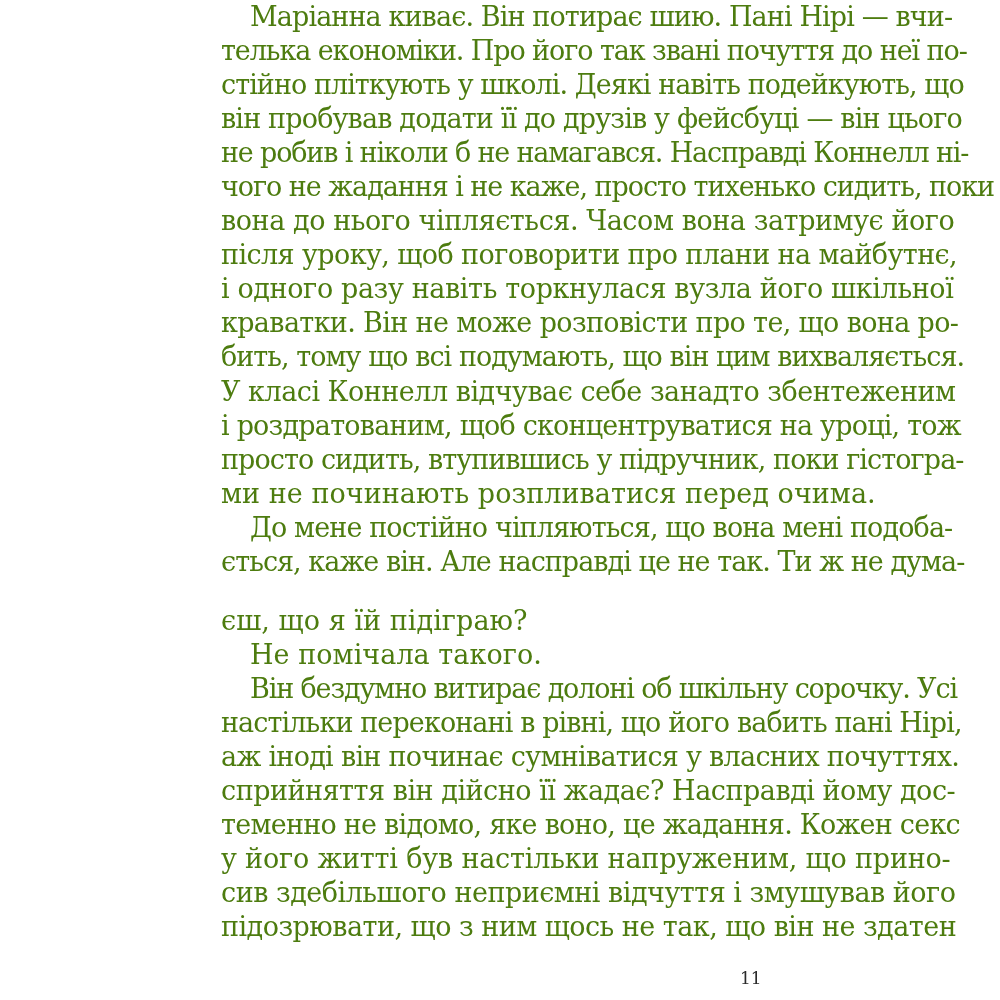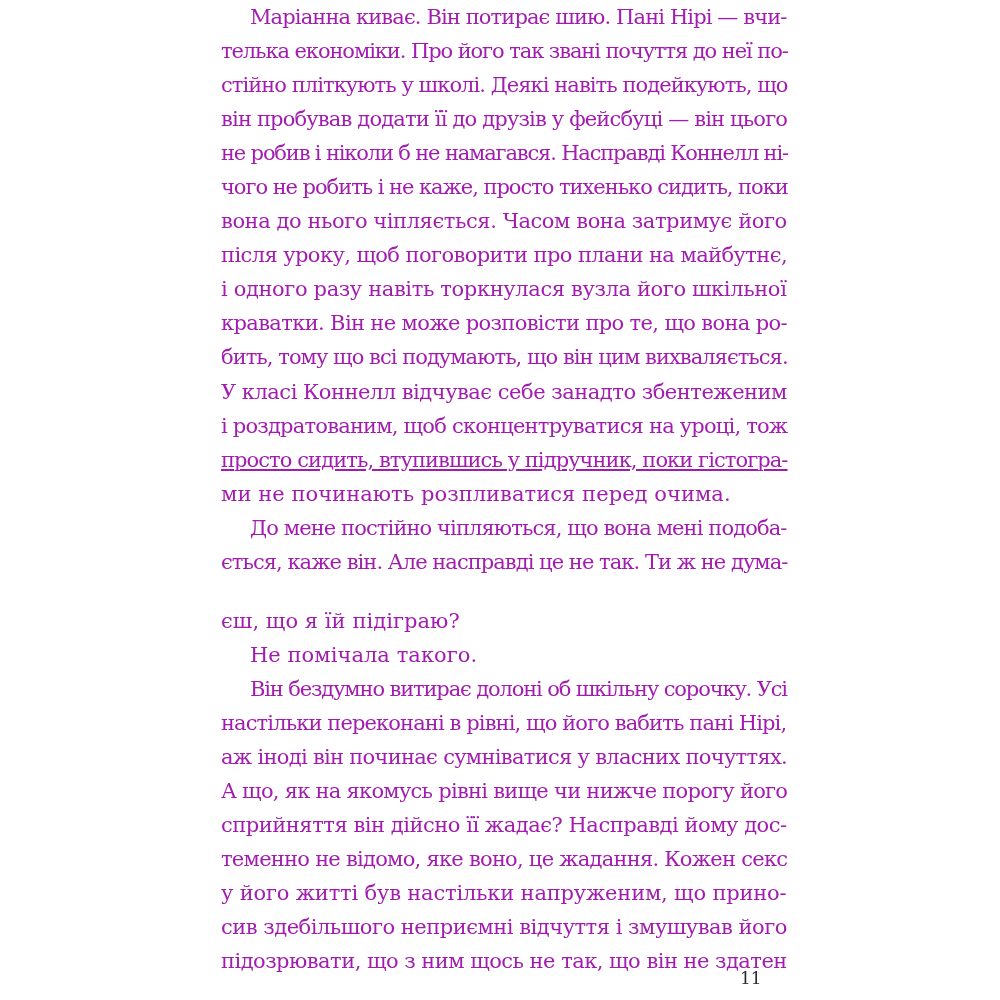--- a/index.html
+++ b/index.html
@@ -3,23 +3,23 @@
 <meta charset="utf-8">
 <style>
   html, body { margin: 0; padding: 0; background: #ffffff; }
   body { width: 1000px; height: 1000px; position: relative; overflow: hidden; }
   .page {
     position: absolute;
     left: 221px;
     top: 0px;
     width: 548px;
     font-family: "DejaVu Serif", "Liberation Serif", serif;
-    font-size: 21px;
+    font-size: 27px;
     line-height: 34.05px;
-    color: #a21caf;
+    color: #4d7c0f;
     letter-spacing: 0.05px;
   }
   .line {
     display: block;
     white-space: nowrap;
     text-align: justify;
     text-align-last: justify;
     height: 34.05px;
   }
   .line.indent { padding-left: 29px; }
@@ -38,47 +38,46 @@
 <body>
 
 <div class="page">
 
   <div>
     <span class="line indent" style="white-space: nowrap; letter-spacing: -0.88px;">Маріанна киває. Він потирає шию. Пані Нірі — вчи-</span>
     <span class="line" style="white-space: nowrap; letter-spacing: -1.087px;">телька економіки. Про його так звані почуття до неї по-</span>
     <span class="line" style="white-space: nowrap; letter-spacing: -0.946px;">стійно пліткують у школі. Деякі навіть подейкують, що</span>
     <span class="line" style="white-space: nowrap; letter-spacing: -0.831px;">він пробував додати її до друзів у фейсбуці — він цього</span>
     <span class="line" style="white-space: nowrap; letter-spacing: -1.163px;">не робив і ніколи б не намагався. Насправді Коннелл ні-</span>
-    <span class="line" style="white-space: nowrap; letter-spacing: -1.043px;">чого не робить і не каже, просто тихенько сидить, поки</span>
+    <span class="line" style="white-space: nowrap; letter-spacing: -1.043px;">чого не жадання і не каже, просто тихенько сидить, поки</span>
     <span class="line" style="white-space: nowrap; letter-spacing: -0.424px;">вона до нього чіпляється. Часом вона затримує його</span>
     <span class="line" style="white-space: nowrap; letter-spacing: -0.587px;">після уроку, щоб поговорити про плани на майбутнє,</span>
     <span class="line" style="white-space: nowrap; letter-spacing: -0.373px;">і одного разу навіть торкнулася вузла його шкільної</span>
     <span class="line" style="white-space: nowrap; letter-spacing: -0.643px;">краватки. Він не може розповісти про те, що вона ро-</span>
     <span class="line" style="white-space: nowrap; letter-spacing: -0.962px;">бить, тому що всі подумають, що він цим вихваляється.</span>
     <span class="line" style="white-space: nowrap; letter-spacing: -0.493px;">У класі Коннелл відчуває себе занадто збентеженим</span>
     <span class="line" style="white-space: nowrap; letter-spacing: -0.794px;">і роздратованим, щоб сконцентруватися на уроці, тож</span>
-    <span class="line" style="white-space: nowrap; letter-spacing: -0.932px; text-decoration: underline;">просто сидить, втупившись у підручник, поки гістогра-</span>
+    <span class="line" style="white-space: nowrap; letter-spacing: -0.932px;">просто сидить, втупившись у підручник, поки гістогра-</span>
     <span class="line last" style="white-space: nowrap;">ми не починають розпливатися перед очима.</span>
   </div>
 
   <div>
     <span class="line indent" style="white-space: nowrap; letter-spacing: -0.893px;">До мене постійно чіпляються, що вона мені подоба-</span>
     <span class="line" style="white-space: nowrap; letter-spacing: -0.959px;">ється, каже він. Але насправді це не так. Ти ж не дума-</span>
     <span class="line last" style="white-space: nowrap; margin-top: 25px;">єш, що я їй підіграю?</span>
   </div>
 
   <div>
     <span class="line indent last" style="white-space: nowrap;">Не помічала такого.</span>
   </div>
 
   <div>
     <span class="line indent" style="white-space: nowrap; letter-spacing: -1.14px;">Він бездумно витирає долоні об шкільну сорочку. Усі</span>
     <span class="line" style="white-space: nowrap; letter-spacing: -0.887px;">настільки переконані в рівні, що його вабить пані Нірі,</span>
     <span class="line" style="white-space: nowrap; letter-spacing: -0.701px;">аж іноді він починає сумніватися у власних почуттях.</span>
-    <span class="line" style="white-space: nowrap; letter-spacing: -0.733px;">А що, як на якомусь рівні вище чи нижче порогу його</span>
     <span class="line" style="white-space: nowrap; letter-spacing: -0.472px;">сприйняття він дійсно її жадає? Насправді йому дос-</span>
     <span class="line" style="white-space: nowrap; letter-spacing: -0.749px;">теменно не відомо, яке воно, це жадання. Кожен секс</span>
     <span class="line" style="white-space: nowrap; letter-spacing: -0.186px;">у його житті був настільки напруженим, що прино-</span>
     <span class="line" style="white-space: nowrap; letter-spacing: -0.492px;">сив здебільшого неприємні відчуття і змушував його</span>
     <span class="line" style="white-space: nowrap; letter-spacing: -0.525px;">підозрювати, що з ним щось не так, що він не здатен</span>
   </div>
 </div>
 
 <div class="page-number">11</div>
 

